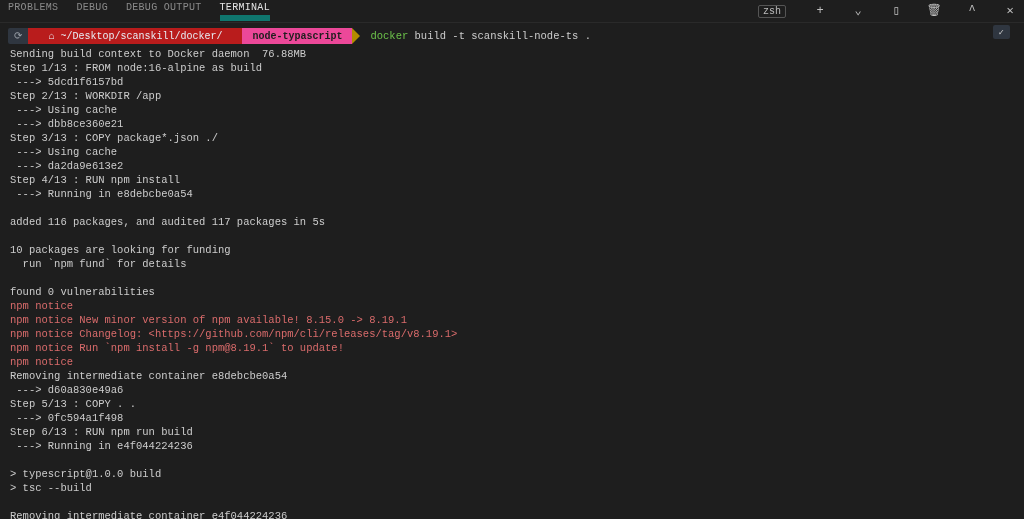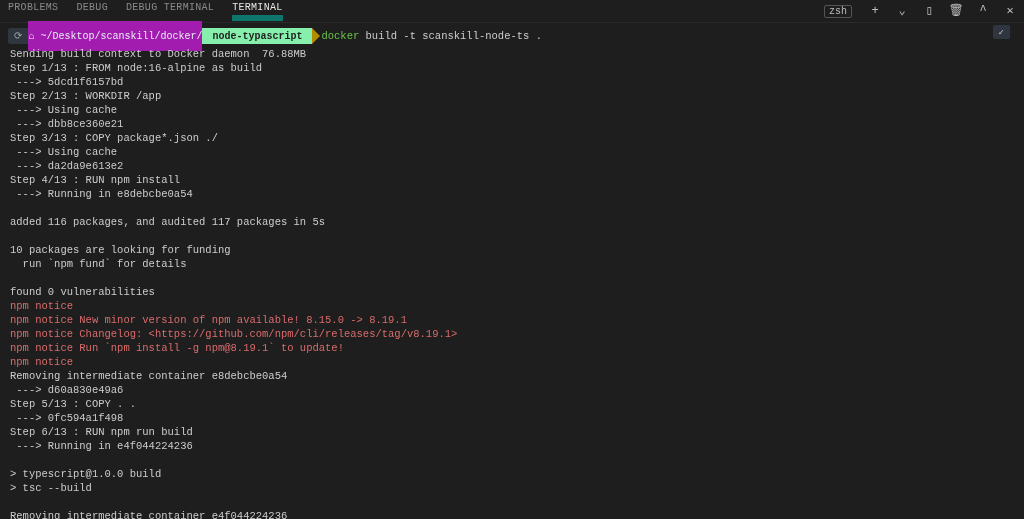--- a/index.html
+++ b/index.html
@@ -1,43 +1,43 @@
 <!DOCTYPE html>
 <html><head>
 <meta charset="utf-8">
 <style>
   html,body{margin:0;padding:0;width:1024px;height:519px;background:#1e1e1e;font-family:Menlo,Consolas,"Courier New",monospace;font-size:10.5px;color:#cccccc;overflow:hidden}
   .top{height:22px;display:flex;align-items:center;padding:0 8px;border-bottom:1px solid #2a2a2a}
   .tabs{display:flex;gap:18px;flex:1}
   .tab{color:#8a8a8a;font-size:10px;letter-spacing:.3px;cursor:pointer}
   .tab.active{color:#e6e6e6;border-bottom:6px solid #0f766e;padding-bottom:2px}
-  .top-right{display:flex;align-items:center;gap:15px;color:#9e9e9e}
+  .top-right{display:flex;align-items:center;gap:26px;color:#9e9e9e}
   .ic{width:12px;height:12px;display:inline-flex;align-items:center;justify-content:center;color:#c0c0c0;cursor:pointer;font-size:12px;line-height:1}
   .shell-label{font-size:10px;color:#bdbdbd;margin-right:2px;border:1px solid #555;padding:0 4px;border-radius:2px}
   .prompt-row{height:18px;display:flex;align-items:center}
   .arrow-box{background:#2f3640;color:#9aa0a8;padding:0 6px;height:16px;display:flex;align-items:center;border-radius:2px 0 0 2px;font-size:10px}
-  .path-box{background:#a21caf;color:#e8eef5;padding:0 0;height:30px;display:flex;align-items:center;font-size:10px}
-  .dir-box{background:#86efac;color:#1e1e1e;padding:0 10px;height:16px;display:flex;align-items:center;font-weight:bold;font-size:10px;position:relative}
+  .path-box{background:#b91c1c;color:#e8eef5;padding:0 20px;height:16px;display:flex;align-items:center;font-size:10px}
+  .dir-box{background:#ec4899;color:#1e1e1e;padding:0 10px;height:16px;display:flex;align-items:center;font-weight:bold;font-size:10px;position:relative}
   .dir-box::after{content:"";position:absolute;right:-8px;top:0;border-top:8px solid transparent;border-bottom:8px solid transparent;border-left:8px solid #b38b00}
-  .cmd{margin-left:9px;color:#cccccc}
+  .cmd{margin-left:18px;color:#cccccc}
   .cmd-green{color:#6cc24a}
   .check{position:absolute;right:14px;top:25px;background:#2f3640;color:#cfcfcf;font-size:9px;padding:0 6px;height:14px;display:flex;align-items:center;border-radius:2px}
   .term{padding:2px 10px 10px 10px;line-height:14px;white-space:pre;font-size:10.5px}
   .red{color:#d96b6b}
   .wrap{position:relative}
 </style>
 </head>
 <body>
 
 <div class="wrap">
   <div class="top">
     <div class="tabs">
       <span class="tab">PROBLEMS</span>
       <span class="tab">DEBUG</span>
-      <span class="tab">DEBUG TERMINAL</span>
+      <span class="tab">DEBUG OUTPUT</span>
       <span class="tab active">TERMINAL</span>
     </div>
     <div class="top-right">
       <span class="shell-label">zsh</span>
       <span class="ic">+</span>
       <span class="ic">⌄</span>
       <span class="ic">▯</span>
       <span class="ic">🗑</span>
       <span class="ic">^</span>
       <span class="ic">✕</span>

